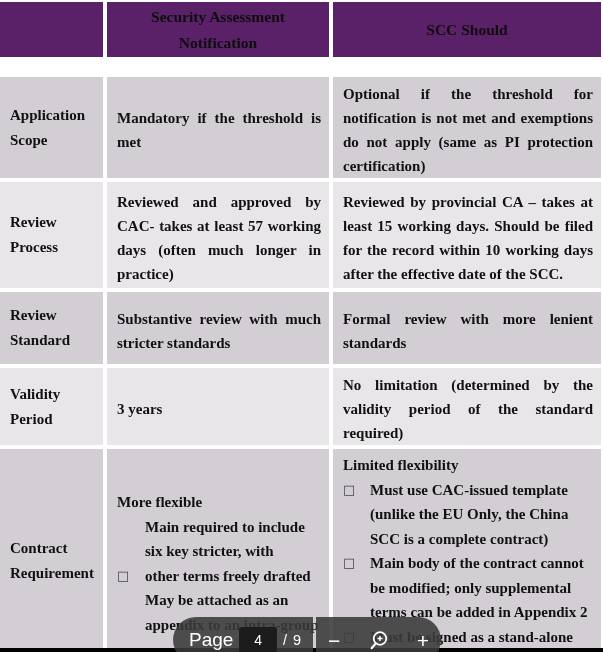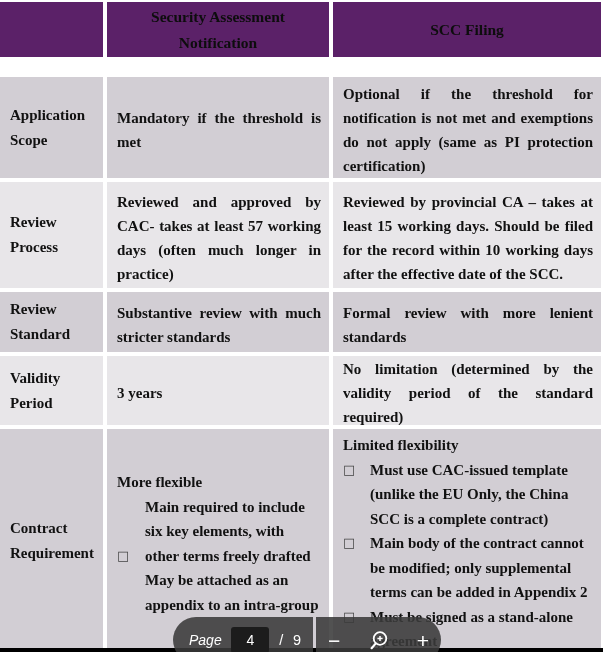--- a/index.html
+++ b/index.html
@@ -12,21 +12,21 @@
   #screen{
     position:relative;width:603px;height:652px;background:var(--border-white);
     overflow:hidden;color:var(--text);
   }
   .table{padding-top:2px;padding-right:2px;background:var(--border-white);}
   .row{
     display:grid;grid-template-columns:103px 222px 268px;column-gap:4px;
     margin-bottom:4px;
   }
   .header-row{height:55px;margin-bottom:20px;}
-  .r1{height:101px;border-radius:24px;} .r2{height:106px;} .r3{height:60px;} .r4{height:69px;} .r5{height:224px;margin-bottom:0;}
+  .r1{height:101px;border-radius:24px;} .r2{height:106px;} .r3{height:72px;} .r4{height:77px;} .r5{height:224px;margin-bottom:0;}
   .cell{display:flex;flex-direction:column;justify-content:center;overflow:hidden;}
   .header-cell{
     background:var(--header-bg);align-items:center;text-align:center;
     font-weight:bold;font-size:15.5px;line-height:26px;color:#0d0d0d;
   }
   .header-cell .hdr-text{padding:0 10px;}
   .shade-dark .cell{background:var(--row-dark);}
   .shade-light .cell{background:var(--row-light);}
   .label-cell{padding:4px 6px 4px 10px;font-weight:bold;font-size:15px;line-height:25px;}
   .content-cell{padding:8px 8px 3px 10px;font-size:15px;line-height:24px;font-weight:bold;}
@@ -42,21 +42,21 @@
   .toolbar{
     position:absolute;left:173px;top:617px;height:46px;display:flex;gap:3px;
     font-family:"Liberation Sans","DejaVu Sans",sans-serif;color:var(--toolbar-text);
   }
   .toolbar-seg{
     background:rgba(58,58,58,0.88);display:flex;align-items:center;
     height:46px;
   }
   .seg-left{width:140px;border-radius:23px 0 0 23px;padding:0 12px 0 16px;justify-content:space-between;}
   .seg-right{width:125px;border-radius:0 23px 23px 0;padding:0 12px;justify-content:space-between;}
-  .page-label{font-size:14px;font-style:italic;}
+  .page-label{font-size:19px;}
   .page-input{
     width:38px;height:26px;background:var(--page-input-bg);border:none;border-radius:3px;
     color:var(--toolbar-text);text-align:center;font-size:14px;font-family:inherit;
   }
   .page-sep,.page-total{font-size:14.5px;}
   .tb-btn{
     background:none;border:none;color:var(--toolbar-text);cursor:pointer;
     font-size:21px;line-height:1;font-family:inherit;padding:0;
   }
   .zoom-glass{display:flex;align-items:center;cursor:pointer;}
@@ -67,21 +67,21 @@
 <div id="screen">
 
   <div class="table">
 
     <div class="row header-row">
       <div class="cell header-cell"></div>
       <div class="cell header-cell">
         <div class="hdr-text">Security Assessment Notification</div>
       </div>
       <div class="cell header-cell">
-        <div class="hdr-text">SCC Filing</div>
+        <div class="hdr-text">SCC Should</div>
       </div>
     </div>
 
     <div class="row r1 shade-dark">
       <div class="cell label-cell">
         <div>Application Scope</div>
       </div>
       <div class="cell content-cell justify">
         <div class="cell-text">Mandatory if the threshold is met</div>
       </div>
@@ -137,21 +137,21 @@
             <span class="line-text">More flexible</span>
           </div>
 
           <div class="line">
             <span class="bullet"></span>
             <span class="line-text">Main required to include</span>
           </div>
 
           <div class="line">
             <span class="bullet"></span>
-            <span class="line-text">six key elements, with</span>
+            <span class="line-text">six key stricter, with</span>
           </div>
 
           <div class="line">
             <span class="bullet">□</span>
             <span class="line-text">other terms freely drafted</span>
           </div>
 
           <div class="line">
             <span class="bullet"></span>
             <span class="line-text">May be attached as an</span>

